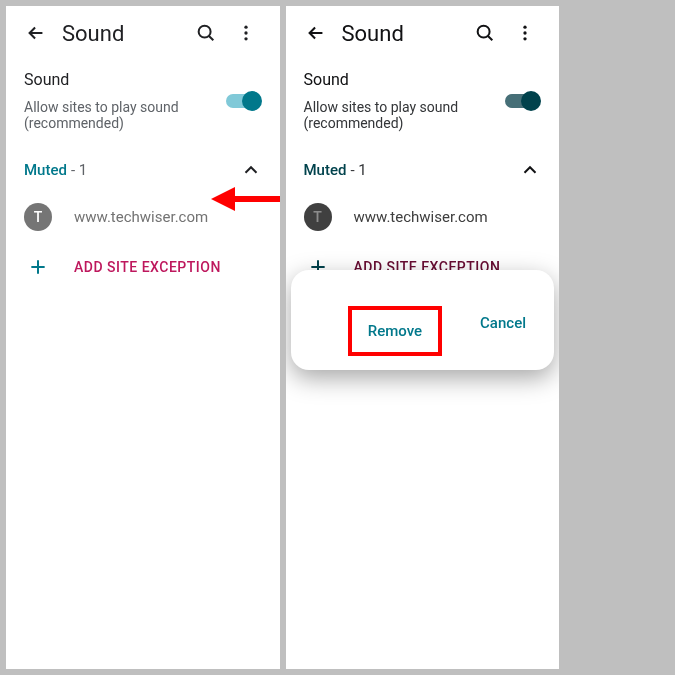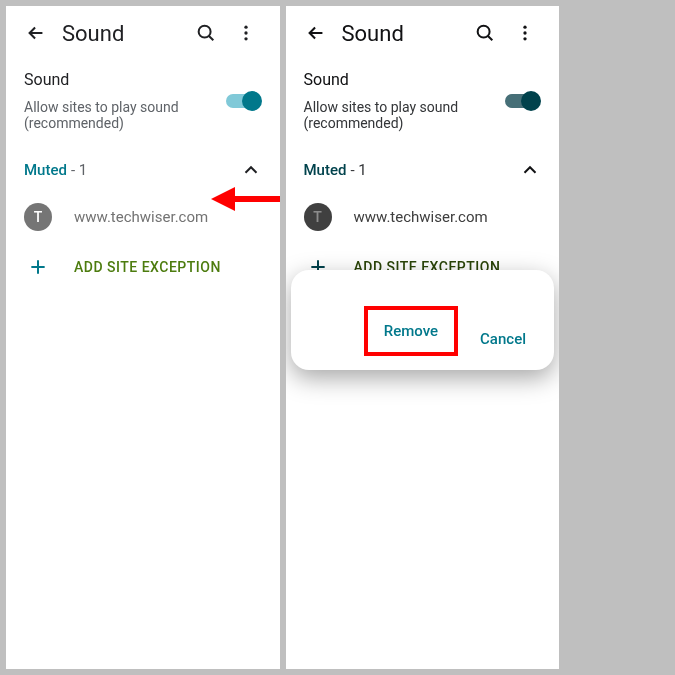--- a/index.html
+++ b/index.html
@@ -21,31 +21,31 @@
   .switch-thumb { position: absolute; width: 20px; height: 20px; background: #01788b; border-radius: 50%; top: 1px; right: 0; }
   .section-head { display: flex; align-items: center; padding: 14px 18px 10px 18px; }
   .section-label { color: #01788b; font-size: 15px; font-weight: 500; }
   .section-count { color: #5f6368; font-size: 15px; margin-left: 4px; }
   .chev { color: #202124; }
   .site-row { display: flex; align-items: center; padding: 12px 18px; gap: 22px; }
   .favicon { width: 28px; height: 28px; background: #757575; border-radius: 50%; color: #fff; display: flex; align-items: center; justify-content: center; font-size: 14px; font-weight: 500; }
   .site-url { font-size: 15px; color: #737373; }
   .add-row { display: flex; align-items: center; gap: 22px; padding: 14px 18px; }
   .plus { color: #01788b; width: 28px; display: flex; justify-content: center; }
-  .add-label { color: #4d7c0f; font-weight: 500; font-size: 14px; letter-spacing: 0.5px; }
+  .add-label { color: #be185d; font-weight: 500; font-size: 14px; letter-spacing: 0.5px; }
   
   .arrow { position: absolute; top: 178px; left: 205px; width: 90px; height: 30px; pointer-events: none; }
   
   .dialog { position: absolute; left: 5px; right: 5px; top: 264px; background: #fff; border-radius: 18px; box-shadow: 0 8px 24px rgba(0,0,0,0.35); padding: 22px 18px 14px 18px; }
   .radio-row { display: flex; align-items: center; gap: 22px; padding: 10px 6px; }
   .radio { width: 22px; height: 22px; border-radius: 50%; border: 2px solid #5f6368; position: relative; }
   .radio.selected { border-color: #01788b; }
   .radio.selected::after { content:""; position:absolute; inset:4px; background:#01788b; border-radius:50%; }
   .radio-label { font-size: 17px; color: #202124; }
-  .dialog-actions { display: flex; justify-content: flex-end; gap: 12px; padding-top: 14px; align-items:flex-end; }
+  .dialog-actions { display: flex; justify-content: flex-end; gap: 28px; padding-top: 14px; align-items:flex-start; }
   .dlg-btn { font-size: 15px; font-weight: 500; color: #01788b; padding: 8px 10px; }
   .highlight-box { border: 4px solid #ff0000; padding: 4px 6px; }
   
   svg { display: block; }
 </style>
 </head>
 <body>
 
 <div class="wrap">
 

